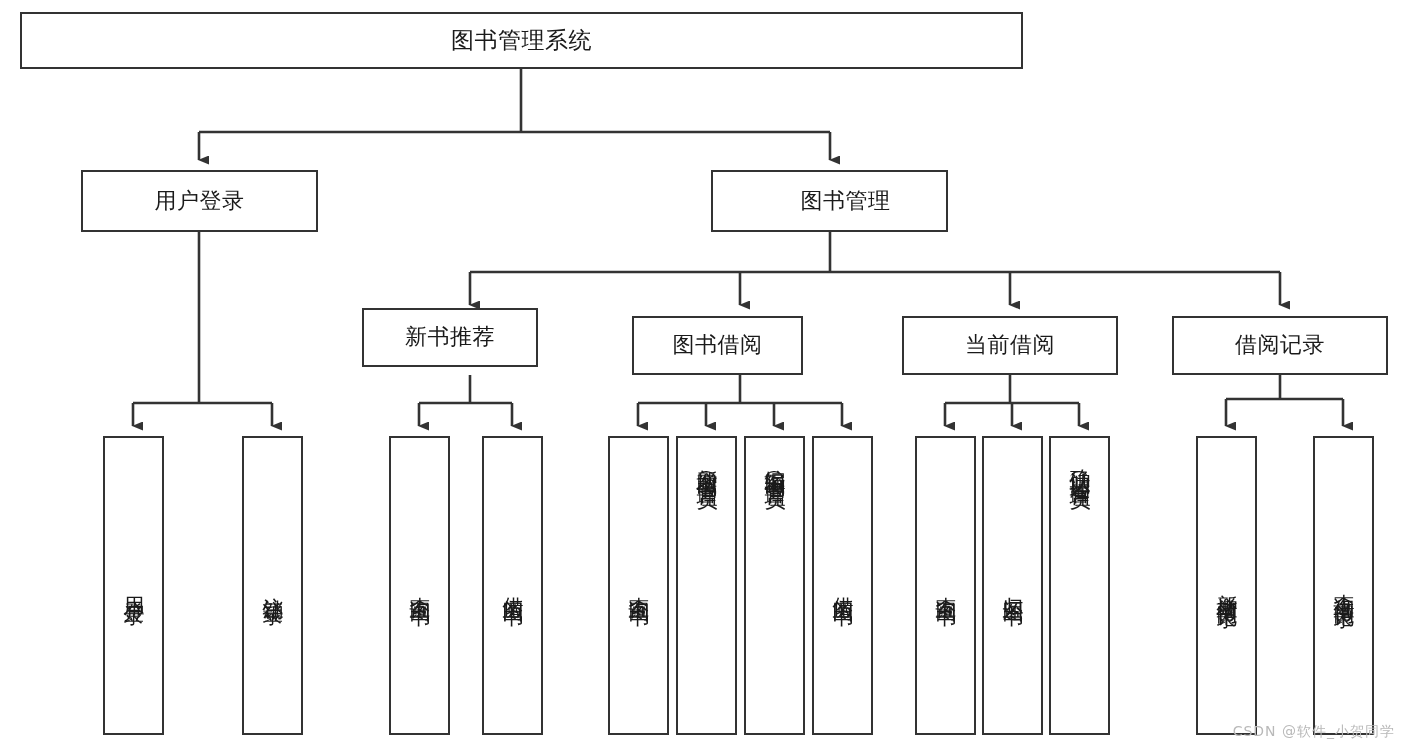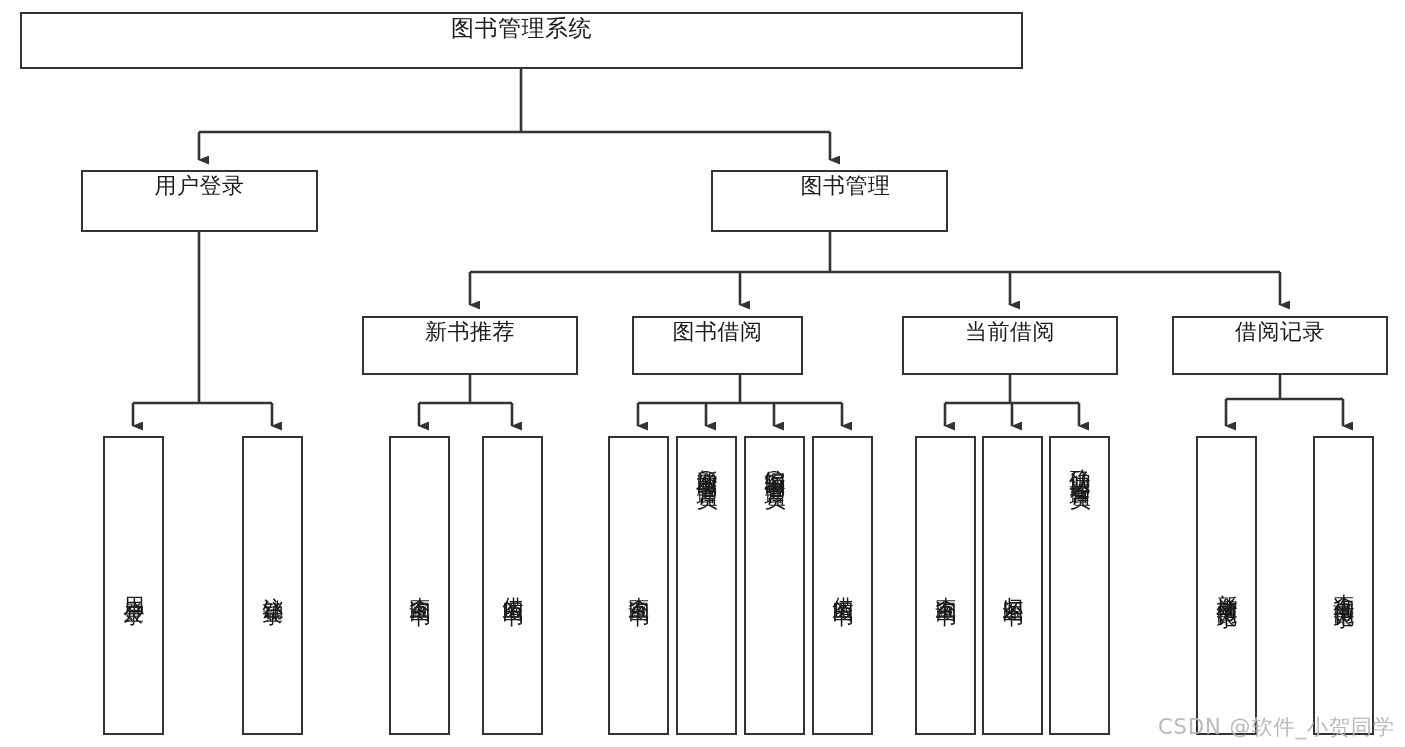--- a/index.html
+++ b/index.html
@@ -25,21 +25,21 @@
     width: 1405px;
     height: 747px;
     pointer-events: none;
   }
   .node {
     position: absolute;
     box-sizing: border-box;
     background: #ffffff;
     border: 2px solid #333333;
     display: flex;
-    align-items: flex-start;
+    align-items: center;
     justify-content: center;
     z-index: 2;
   }
   .node-label {
     color: #1a1a1a;
     line-height: 1.28;
     text-align: center;
     white-space: pre-wrap;
   }
   
@@ -65,21 +65,21 @@
   }
   
   .node.vert.centred {
     align-items: center;
     padding-top: 0;
   }
   #watermark {
     position: absolute;
     right: 10px;
     bottom: 6px;
-    font-size: 21px;
+    font-size: 14px;
     color: #b9b9b9;
     letter-spacing: 1px;
     z-index: 3;
     user-select: none;
     white-space: nowrap;
   }
 </style>
 </head>
 <body>
 
@@ -143,21 +143,21 @@
   </div>
 
   <div class="node horiz" style="left:81px; top:170px; width:237px; height:62px;">
     <span class="node-label">用户登录</span>
   </div>
 
   <div class="node horiz" style="left:711px; top:170px; width:237px; height:62px;padding-left:32px;">
     <span class="node-label">图书管理</span>
   </div>
 
-  <div class="node horiz" style="left:362px; top:316px; width:216px; height:59px;">
+  <div class="node horiz" style="left:362px; top:308px; width:176px; height:59px;">
     <span class="node-label">新书推荐</span>
   </div>
 
   <div class="node horiz" style="left:632px; top:316px; width:171px; height:59px;">
     <span class="node-label">图书借阅</span>
   </div>
 
   <div class="node horiz" style="left:1172px; top:316px; width:216px; height:59px;">
     <span class="node-label">借阅记录</span>
   </div>

